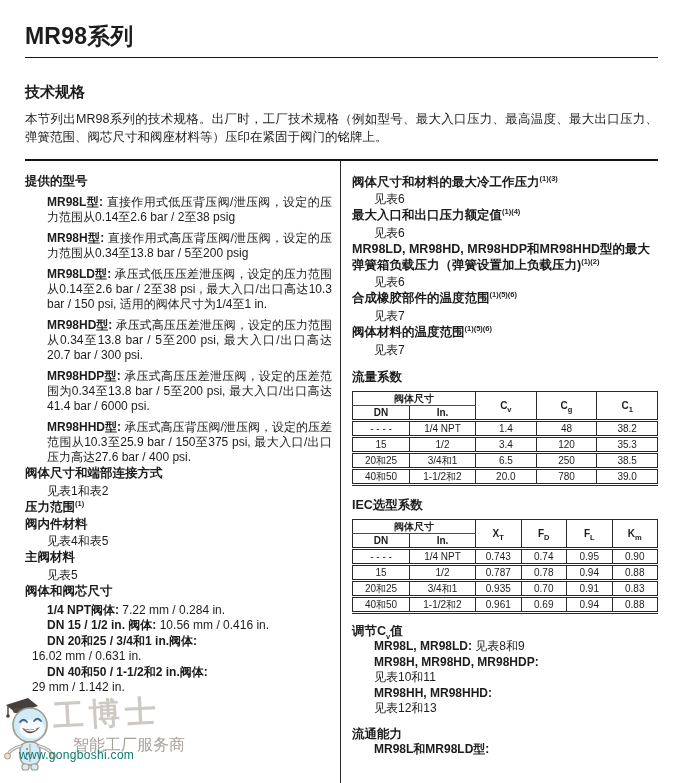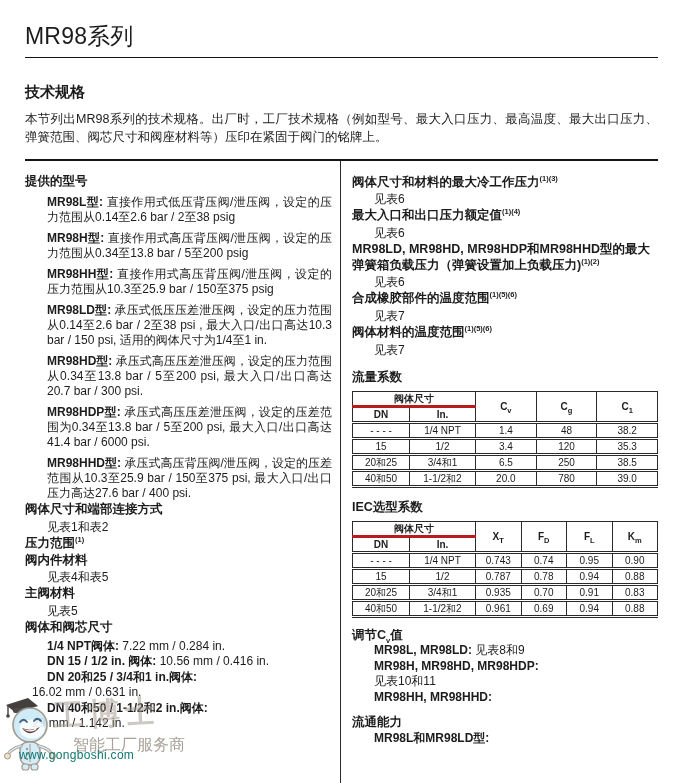--- a/index.html
+++ b/index.html
@@ -1,19 +1,19 @@
 <!DOCTYPE html>
 <html><head>
 <meta charset="utf-8">
 <style>
   html,body{margin:0;padding:0;background:#fff;}
   .page{position:relative;width:683px;height:783px;background:#ffffff;overflow:hidden;
         font-family:"Liberation Sans","DejaVu Sans",sans-serif;color:#1c1c1c;}
   .content{padding:24px 25px 0 25px;}
-  .doc-title{font-size:23px;font-weight:400;margin:0;line-height:1.1;letter-spacing:.2px;}
+  .doc-title{font-size:23px;font-weight:700;margin:0;line-height:1.1;letter-spacing:.2px;}
   .title-rule{border:none;border-top:1.5px solid #141414;margin:8px 0 0 0;}
   .section-title{font-size:15px;font-weight:bold;margin:25px 0 0 0;}
   .intro{font-size:12.5px;line-height:1.42;margin:9px 0 0 0;text-align:justify;}
   .thick-rule{border:none;border-top:2px solid #141414;margin:12px 0 0 0;}
 
   .columns{display:flex;align-items:stretch;min-height:637px;}
   .col-left{width:315px;box-sizing:border-box;padding:13px 8px 0 0;}
   .col-right{flex:1;box-sizing:border-box;border-left:1.3px solid #2a2a2a;padding:13px 0 0 11px;}
 
   .h-bold{font-size:12.5px;font-weight:bold;line-height:1.25;}
@@ -28,21 +28,21 @@
   .dim-line{font-size:12px;line-height:15.5px;}
   .dim-wrapval{font-size:12px;line-height:15.5px;padding-left:7px;}
 
   .tbl-title{font-size:12.5px;font-weight:bold;margin-top:11px;}
   table.spec{border-collapse:collapse;width:100%;font-size:10px;margin-top:5px;table-layout:fixed;}
   table.spec th,table.spec td{border-left:1px solid #2a2a2a;border-right:1px solid #2a2a2a;
       border-bottom:3px double #2a2a2a;padding:1px 2px;text-align:center;line-height:11px;
       overflow:hidden;white-space:nowrap;}
   table.spec{border-top:1.3px solid #2a2a2a;}
   table.spec th{font-weight:bold;}
-  table.spec th.group-th{border-bottom:3px solid #b91c1c;}
+  table.spec th.group-th{border-bottom:1px solid #b91c1c;}
   table.spec col.c-dn{width:57px;} table.spec col.c-in{width:66px;}
 
   .list-line{font-size:12px;line-height:15.5px;}
   .sect{margin-top:10px;}
 
   
   .watermark{position:absolute;left:0;top:693px;width:230px;height:88px;pointer-events:none;}
   .wm-mascot{position:absolute;left:3px;top:3px;}
   .wm-brand{position:absolute;left:53px;top:0px;font-family:"Liberation Serif","DejaVu Serif",serif;
       font-size:31px;font-weight:bold;color:#a79d91;opacity:.55;letter-spacing:5px;transform:rotate(-3deg);}
@@ -60,21 +60,20 @@
     <p class="intro">本节列出MR98系列的技术规格。出厂时，工厂技术规格（例如型号、最大入口压力、最高温度、最大出口压力、弹簧范围、阀芯尺寸和阀座材料等）压印在紧固于阀门的铭牌上。</p>
     <hr class="thick-rule">
 
     <div class="columns">
 
       <div class="col-left">
         <div class="h-bold">提供的型号</div>
         <div id="models-list">
             <p class="para indent"><b>MR98L型:</b> 直接作用式低压背压阀/泄压阀，设定的压力范围从0.14至2.6 bar / 2至38 psig</p>
             <p class="para indent"><b>MR98H型:</b> 直接作用式高压背压阀/泄压阀，设定的压力范围从0.34至13.8 bar / 5至200 psig</p>
-            <p class="para indent"><b>MR98HH型:</b> 直接作用式高压背压阀/泄压阀，设定的压力范围从10.3至25.9 bar / 150至375 psig</p>
             <p class="para indent"><b>MR98LD型:</b> 承压式低压压差泄压阀，设定的压力范围从0.14至2.6 bar / 2至38 psi , 最大入口/出口高达10.3 bar / 150 psi, 适用的阀体尺寸为1/4至1 in.</p>
             <p class="para indent"><b>MR98HD型:</b> 承压式高压压差泄压阀，设定的压力范围从0.34至13.8 bar / 5至200 psi, 最大入口/出口高达20.7 bar / 300 psi.</p>
             <p class="para indent"><b>MR98HDP型:</b> 承压式高压压差泄压阀，设定的压差范围为0.34至13.8 bar / 5至200 psi, 最大入口/出口高达41.4 bar / 6000 psi.</p>
             <p class="para indent"><b>MR98HHD型:</b> 承压式高压背压阀/泄压阀，设定的压差范围从10.3至25.9 bar / 150至375 psi, 最大入口/出口压力高达27.6 bar / 400 psi.</p>
           </div>
         <div id="left-specs">
             <div class="spec-block">
               <div class="h-bold"><span>阀体尺寸和端部连接方式</span></div>
               <div class="spec-detail">见表1和表2</div>
             </div>
@@ -239,20 +238,21 @@
             </tbody>
           </table>
 
         <div class="sect">
           <div class="h-bold"><span>调节C</span><sub>v</sub><span>值</span></div>
           <div id="cv-items">
               <div class="list-line indent"><b>MR98L, MR98LD:</b> 见表8和9</div>
               <div class="list-line indent"><b>MR98H, MR98HD, MR98HDP:</b></div>
               <div class="list-line indent">见表10和11</div>
               <div class="list-line indent"><b>MR98HH, MR98HHD:</b></div>
+              <div class="list-line indent">见表12和13</div>
             </div>
         </div>
 
         <div class="sect">
           <div class="h-bold">流通能力</div>
           <div id="capacity-items">
               <div class="list-line indent"><b>MR98L和MR98LD型:</b></div>
             </div>
         </div>
       </div>

